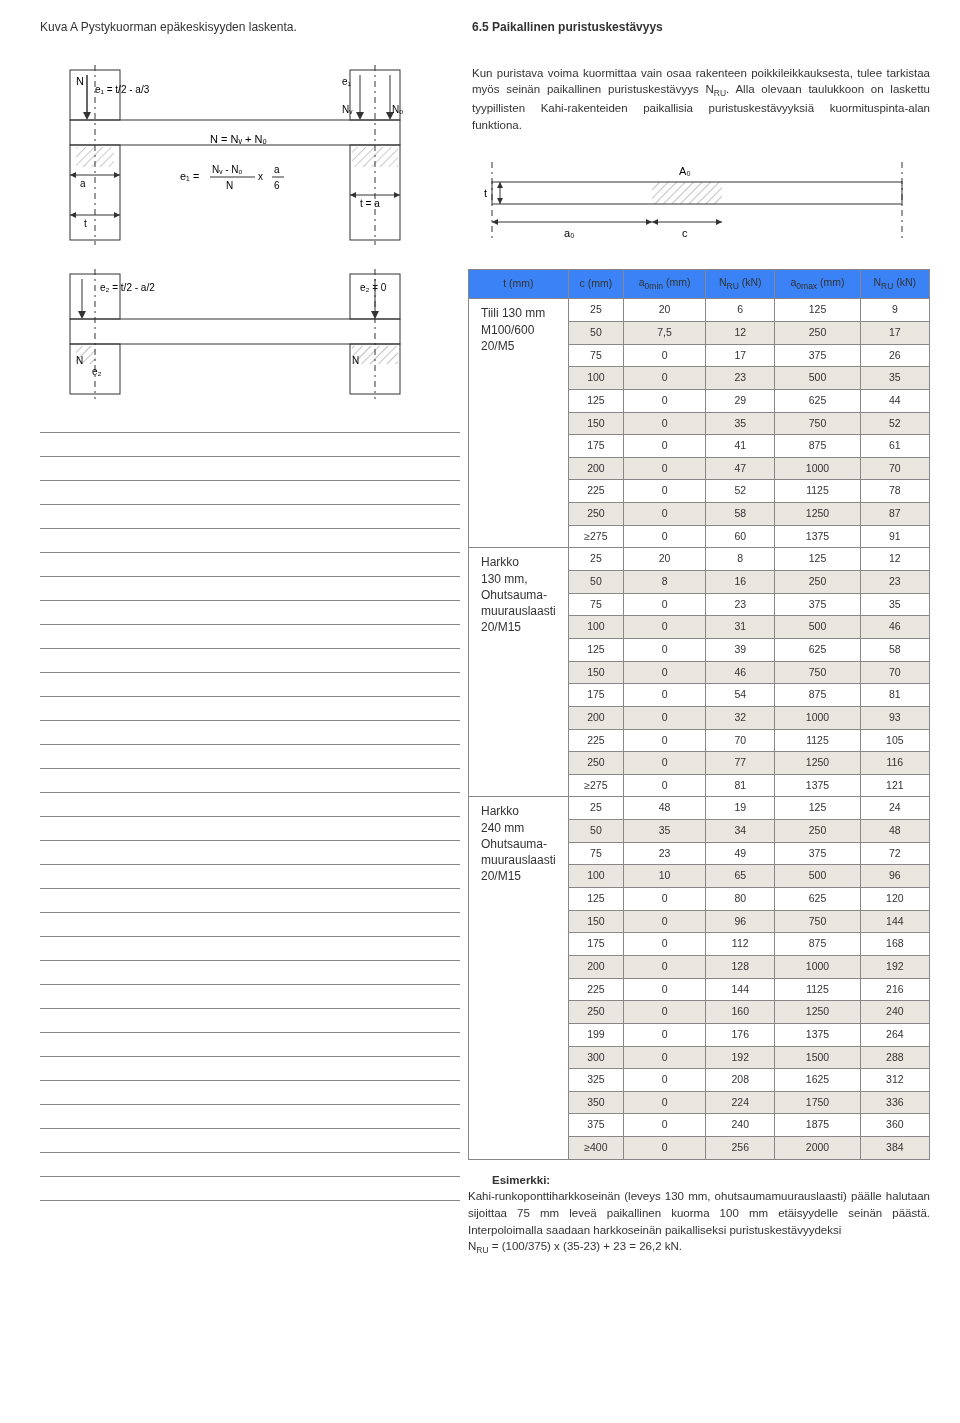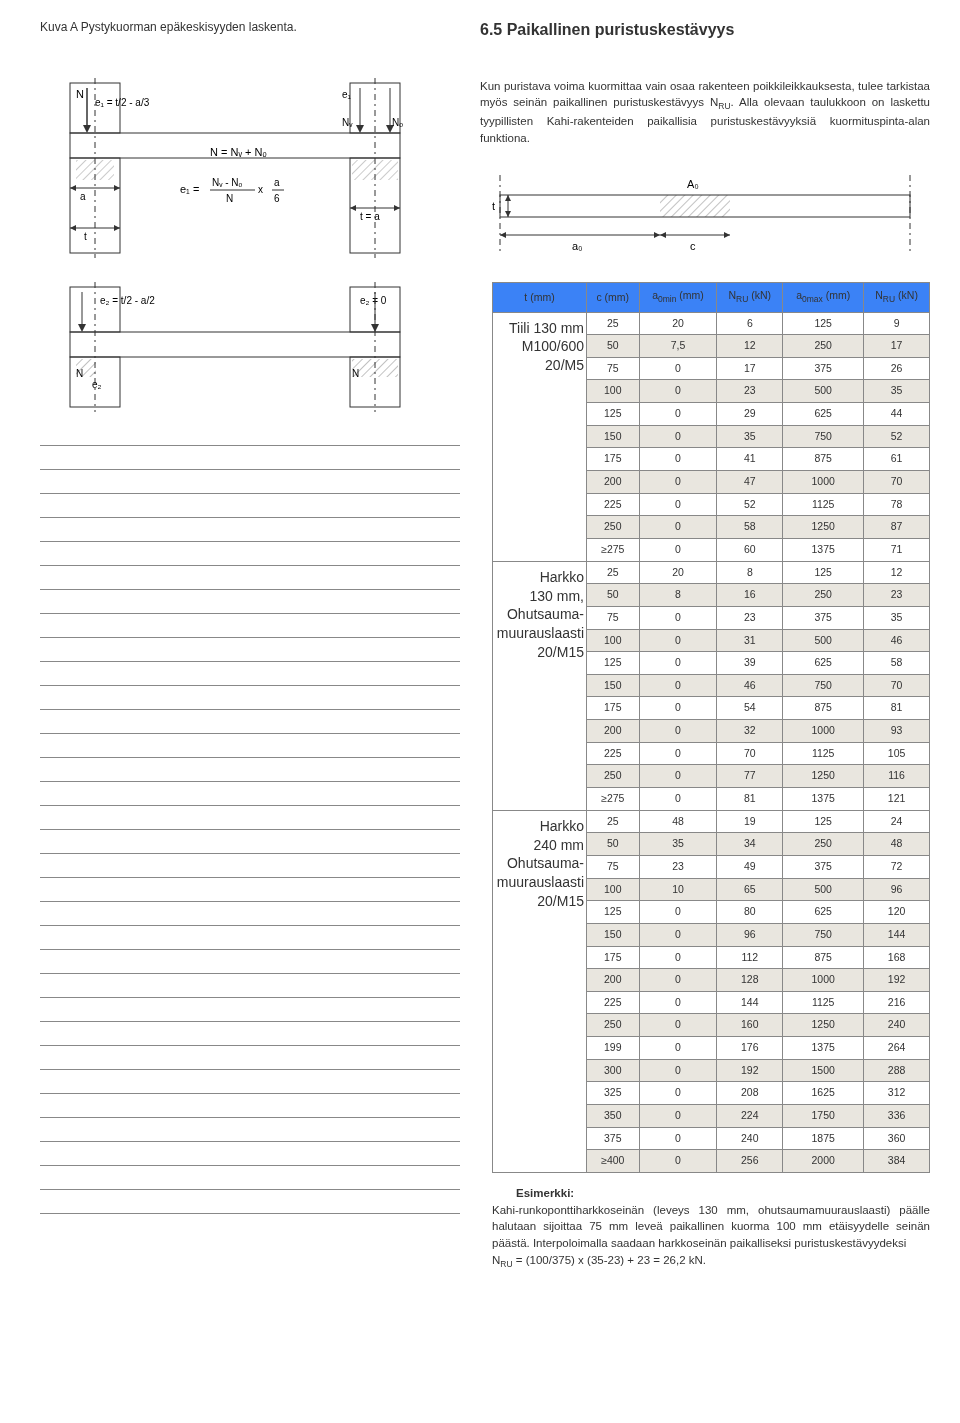--- a/index.html
+++ b/index.html
@@ -5,47 +5,47 @@
   * { margin: 0; padding: 0; box-sizing: border-box; }
   body {
     font-family: Arial, Helvetica, sans-serif;
     font-size: 12px;
     color: #333;
     background: #fff;
     width: 960px;
     padding: 20px 30px 20px 40px;
     line-height: 1.3;
   }
-  .top-row { display: flex; gap: 20px; margin-bottom: 10px; }
+  .top-row { display: flex; gap: 12px; margin-bottom: 10px; }
   .top-left { flex: 0 0 420px; }
   .top-right { flex: 1; }
   .caption { font-size: 12px; margin-bottom: 10px; }
-  .heading { font-size: 16px; font-weight: bold; margin-bottom: 27px; }
+  .heading { font-size: 12px; font-weight: bold; margin-bottom: 19px; }
   .intro { font-size: 11.5px; line-height: 1.45; text-align: justify; margin-bottom: 24px; }
 
   
   .diagram-box { margin-bottom: 12px; }
   svg { display: block; }
 
-  .main-row { display: flex; gap: 32px; align-items: flex-start; }
+  .main-row { display: flex; gap: 8px; align-items: flex-start; }
   .left-col { flex: 0 0 420px; }
   .right-col { flex: 1; }
 
   .blank-line { border-bottom: 1px solid #888; height: 22px; margin-top: 2px; }
   .blank-lines { margin-top: 10px; }
 
   .table-label { font-size: 11.5px; margin: 4px 0 6px 0; }
 
   table.data { border-collapse: collapse; width: 100%; font-size: 10.5px; }
   table.data th, table.data td { border: 1px solid #888; }
   table.data th { font-weight: normal; text-align: center; padding: 6px 3px; background: #3b82f6; }
   table.data td { text-align: center; padding: 4px 3px; }
   table.data td.group {
-    text-align: right; vertical-align: top; padding: 6px 2px; width: 94px;
-    font-size: 14px; line-height: 1.35;
+    text-align: left; vertical-align: top; padding: 6px 12px; width: 94px;
+    font-size: 12px; line-height: 1.35;
   }
   table.data tr.zebra td.v { background: #e9e6df; }
   .sub { font-size: 8.5px; vertical-align: sub; }
 
   .example { margin-top: 12px; font-size: 11.5px; line-height: 1.45; text-align: justify; }
   .example .bold { font-weight: bold; padding-left: 24px; }
   .page-num { text-align: right; font-size: 12px; margin-top: 10px; }
 </style>
 </head>
 <body>
@@ -323,21 +323,21 @@
             <td class="v">0</td>
             <td class="v">58</td>
             <td class="v">1250</td>
             <td class="v">87</td>
           </tr>
           <tr>
             <td class="v">≥275</td>
             <td class="v">0</td>
             <td class="v">60</td>
             <td class="v">1375</td>
-            <td class="v">71</td>
+            <td class="v">91</td>
           </tr>
           <tr>
             <td class="group" rowspan="11" style="white-space: pre-line;">Harkko
 130 mm,
 Ohutsauma-
 muurauslaasti
 20/M15</td>
             <td class="v">25</td>
             <td class="v">20</td>
             <td class="v">8</td>

